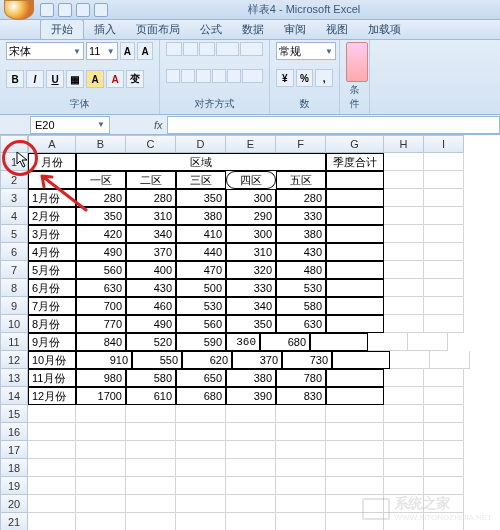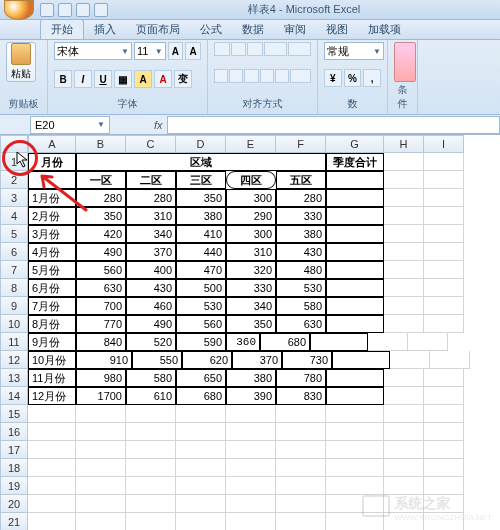--- a/index.html
+++ b/index.html
@@ -35,30 +35,30 @@
 
   .grid-area { position: relative; }
   .col-headers { display: flex; margin-left: 28px; }
   .col-h { height: 18px; background: linear-gradient(#f5f8fc,#e0eaf5); border: 1px solid #b5c8dc; border-left: none; text-align: center; font-size: 11px; color: #333; display: flex; align-items: center; justify-content: center; }
   .col-h.first { border-left: 1px solid #b5c8dc; }
   .select-all { width: 28px; height: 18px; background: linear-gradient(#f5f8fc,#e0eaf5); border: 1px solid #b5c8dc; position: absolute; left: 0; top: 0; }
   
   .row { display: flex; height: 18px; }
   .row-h { width: 28px; background: linear-gradient(#f5f8fc,#e0eaf5); border: 1px solid #b5c8dc; border-top: none; text-align: center; font-size: 11px; color: #333; display: flex; align-items: center; justify-content: center; }
   .cell { border-right: 1px solid #d4d4d4; border-bottom: 1px solid #d4d4d4; font-size: 11px; padding: 0 3px; display: flex; align-items: center; background: #fff; }
-  .cell.bold { font-weight: bold; }
+  .cell.bold { font-weight: normal; }
   .cell.center { justify-content: center; }
   .cell.right { justify-content: flex-end; }
   .cell.bh { border: 1px solid #000; }
 
   .circle { position: absolute; width: 36px; height: 36px; border: 3px solid #e02020; border-radius: 50%; left: 2px; top: 140px; pointer-events: none; z-index: 10; }
   .cursor { position: absolute; left: 16px; top: 151px; z-index: 11; pointer-events: none; }
   .arrow-red { position: absolute; left: 38px; top: 172px; width: 50px; height: 40px; z-index: 9; }
   
-  .watermark { position: absolute; right: 8px; bottom: 8px; opacity: 0.22; display: flex; align-items: flex-start; gap: 4px; }
+  .watermark { position: absolute; right: 8px; bottom: 8px; opacity: 0.22; display: flex; align-items: center; gap: 4px; }
   .wm-logo { width: 28px; height: 22px; border: 2px solid #888; border-radius: 3px; position: relative; }
   .wm-text { font-size: 14px; color: #888; font-weight: bold; }
 </style>
 </head>
 <body>
 
 <div class="titlebar">
   <div class="office-btn"></div>
   <div class="qat">
     <div></div>
@@ -74,27 +74,20 @@
   <div class="tab">插入</div>
   <div class="tab">页面布局</div>
   <div class="tab">公式</div>
   <div class="tab">数据</div>
   <div class="tab">审阅</div>
   <div class="tab">视图</div>
   <div class="tab">加载项</div>
 </div>
 
 <div class="ribbon">
-  <div class="group" style="width:48px">
-    <div class="paste-btn">
-      <div class="paste-icon"></div>
-      <span>粘贴</span>
-    </div>
-    <div class="group-label">剪贴板</div>
-  </div>
   <div class="group" style="width:160px">
     <div class="font-row">
       <div class="combo" style="width:90px">
           <span>宋体</span>
           <span class="arrow">▼</span>
         </div>
       <div class="combo" style="width:36px">
           <span>11</span>
           <span class="arrow">▼</span>
         </div>

